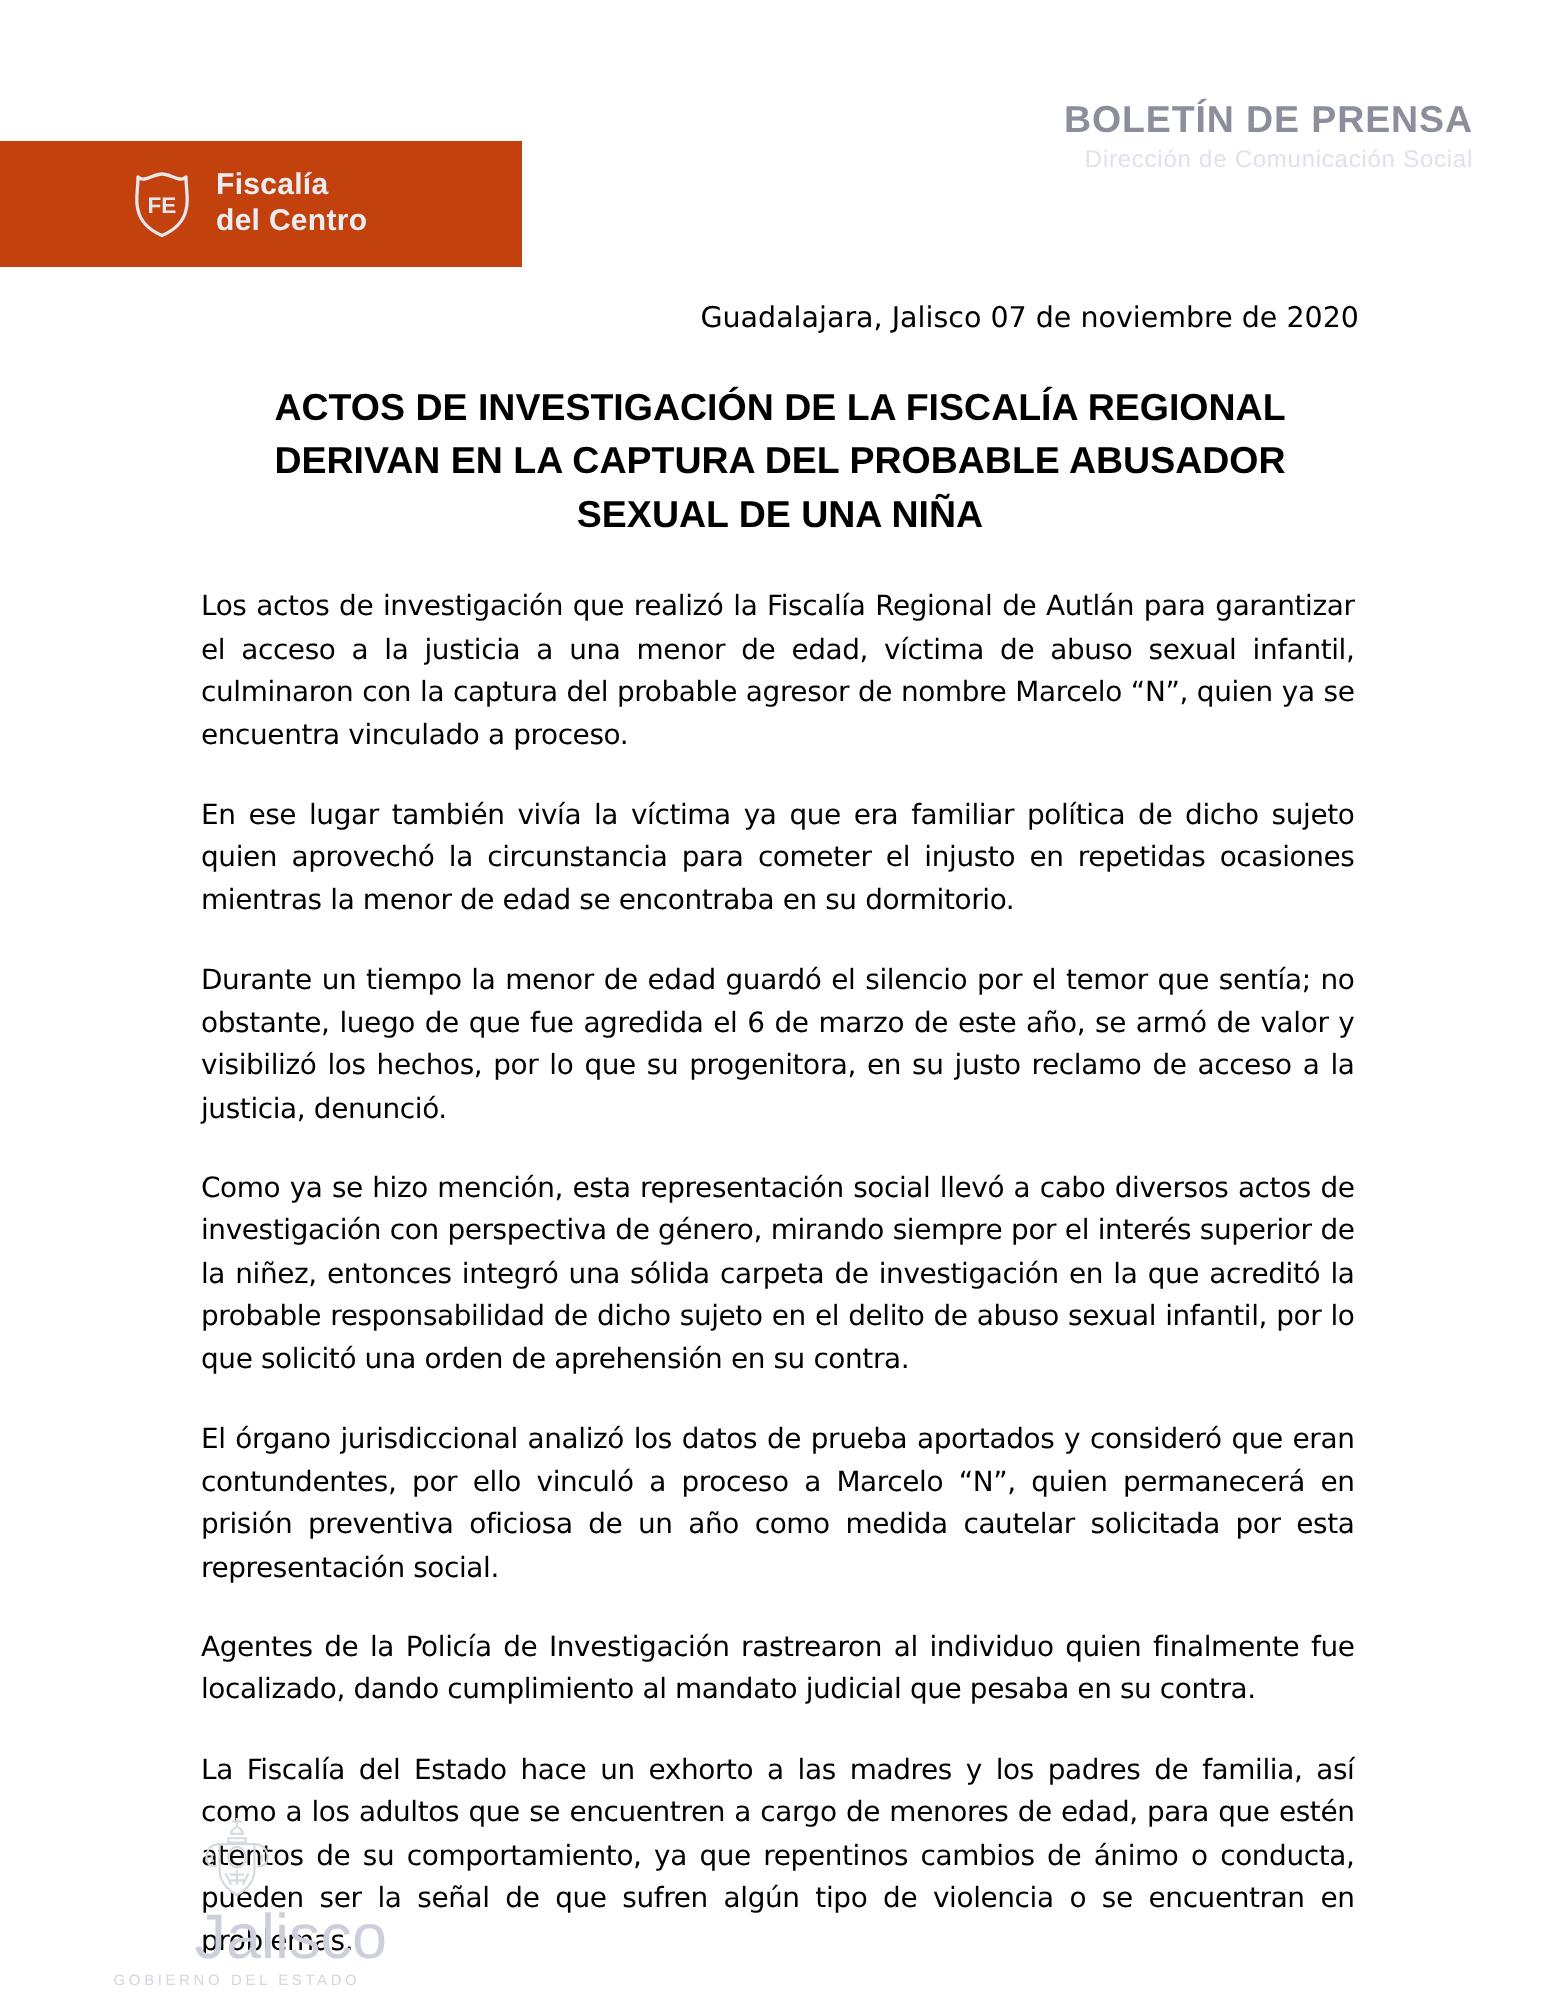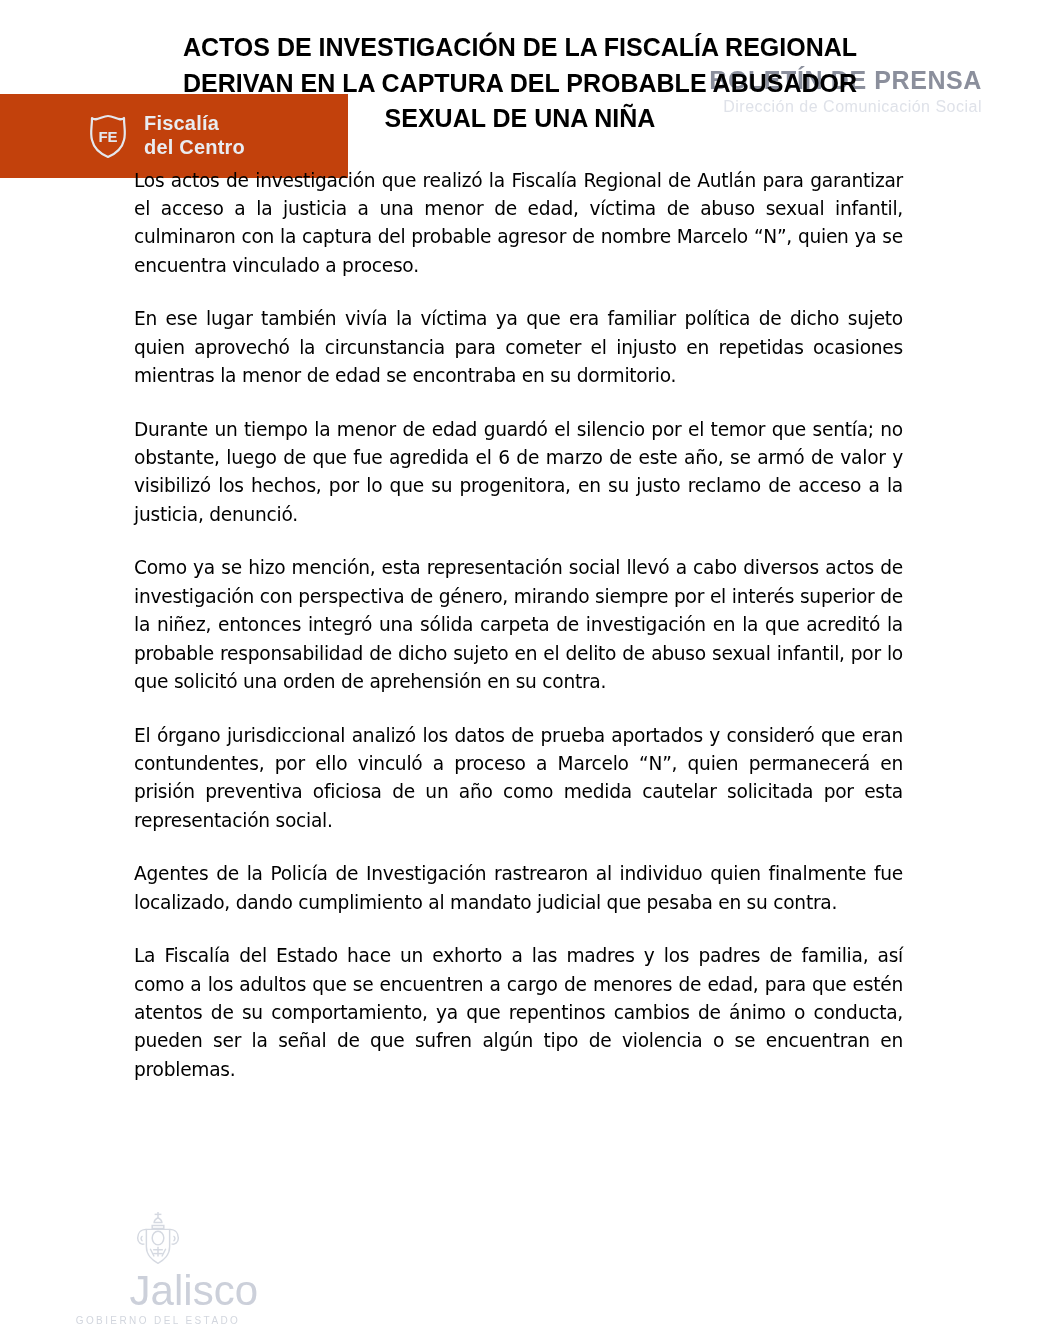--- a/index.html
+++ b/index.html
@@ -168,20 +168,21 @@
 
   <div class="header-right">
     <div class="bulletin-title">BOLETÍN DE PRENSA</div>
     <div class="bulletin-subtitle">Dirección de Comunicación Social</div>
   </div>
 
 </div>
 
 <div class="doc">
 
+  <div class="dateline">Guadalajara, Jalisco 07 de noviembre de 2020</div>
 
   <div class="doc-title">ACTOS DE INVESTIGACIÓN DE LA FISCALÍA REGIONAL DERIVAN EN LA CAPTURA DEL PROBABLE ABUSADOR SEXUAL DE UNA NIÑA</div>
 
   <div class="body-copy">
     <p>Los actos de investigación que realizó la Fiscalía Regional de Autlán para garantizar el acceso a la justicia a una menor de edad, víctima de abuso sexual infantil, culminaron con la captura del probable agresor de nombre Marcelo “N”, quien ya se encuentra vinculado a proceso.</p>
     <p>En ese lugar también vivía la víctima ya que era familiar política de dicho sujeto quien aprovechó la circunstancia para cometer el injusto en repetidas ocasiones mientras la menor de edad se encontraba en su dormitorio.</p>
     <p>Durante un tiempo la menor de edad guardó el silencio por el temor que sentía; no obstante, luego de que fue agredida el 6 de marzo de este año, se armó de valor y visibilizó los hechos, por lo que su  progenitora, en su justo reclamo de acceso a la justicia, denunció.</p>
     <p>Como ya se hizo mención, esta representación social llevó a cabo diversos actos de investigación con perspectiva de género, mirando siempre por el interés superior de la niñez, entonces integró una sólida carpeta de investigación en la que acreditó la probable responsabilidad de dicho sujeto en el delito de abuso sexual infantil, por lo que solicitó una orden de aprehensión en su contra.</p>
     <p>El órgano jurisdiccional analizó los datos de prueba aportados y consideró que eran contundentes, por ello vinculó a proceso a Marcelo “N”, quien permanecerá en prisión preventiva oficiosa de un año como medida cautelar solicitada por esta representación social.</p>
     <p>Agentes de la Policía de Investigación rastrearon al individuo quien finalmente fue localizado, dando cumplimiento al mandato judicial que pesaba en su contra.</p>

